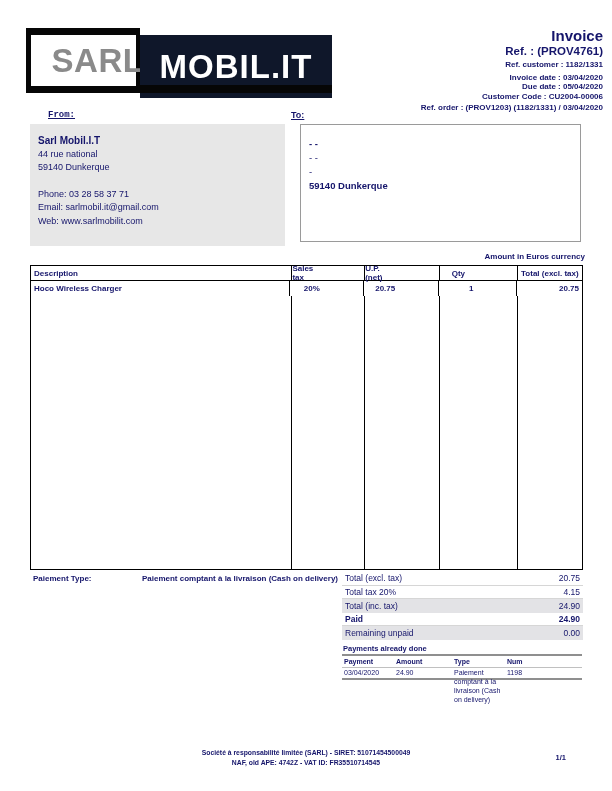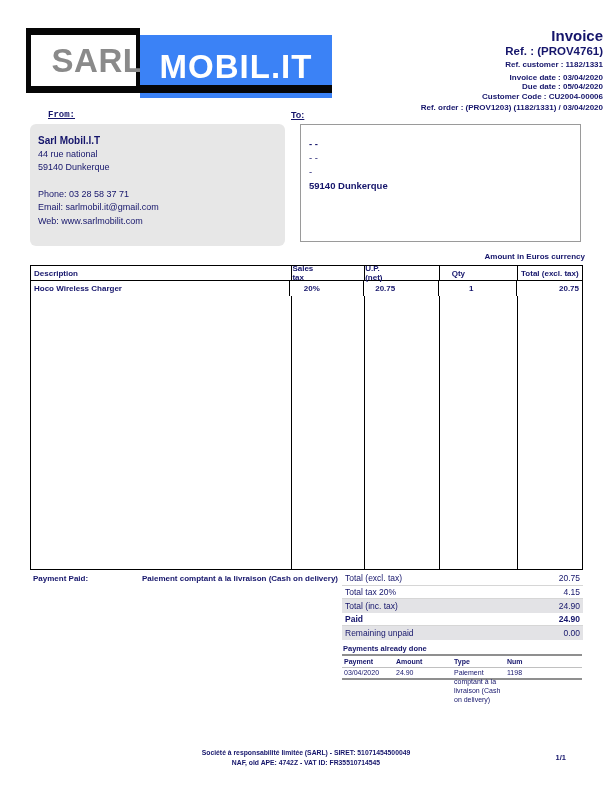--- a/index.html
+++ b/index.html
@@ -9,38 +9,38 @@
     font-family:"Liberation Sans", sans-serif;
     color:#15156b;
   }
   .page { position:absolute; inset:0; width:612px; height:791px; background:#fff; overflow:hidden; }
 
   
   .logo { position:absolute; left:26px; top:28px; width:306px; height:65px; }
   .logo-black { position:absolute; left:0; top:0; width:114px; height:65px; background:#060606; }
   .logo-sarl { position:absolute; left:5px; top:7px; width:105px; height:51px; background:#fff;
     color:#8a8a8a; font-size:33px; font-weight:700; display:flex; align-items:center; justify-content:center; letter-spacing:.5px;padding-left:28px; }
-  .logo-mobil { position:absolute; left:114px; top:7px; width:192px; height:63px; background:#3b82f6;
+  .logo-mobil { position:absolute; left:114px; top:7px; width:192px; height:63px; background:#0f172a;
     color:#fff; font-size:33px; font-weight:700; display:flex; align-items:center; justify-content:center; letter-spacing:1px; }
   .logo-underbar { position:absolute; left:114px; top:57px; width:192px; height:8px; background:#060606; }
 
   
   .inv-info { position:absolute; right:9px; top:27px; text-align:right; }
   .inv-title { font-size:15px; font-weight:700; }
   .inv-ref { font-size:11.5px; font-weight:700; margin-top:1px; }
   .inv-meta { font-size:8px; font-weight:700; line-height:9.5px; margin-top:3px; }
   .inv-meta div:nth-child(2) { margin-top:3px; }
   .inv-meta div:nth-child(5) { margin-top:2px; }
 
   
   .from-label, .to-label { position:absolute; top:110px; font-size:9px; font-weight:700; text-decoration:underline; }
   .from-label { left:48px;font-family:Liberation Mono, monospace; }
   .to-label { left:291px; }
   .from-box { position:absolute; left:30px; top:124px; width:255px; height:122px;
-    background:#e7e7e7; padding:10px 0 0 8px; font-size:9px; line-height:13.5px;border-radius:6px; }
+    background:#e7e7e7; padding:10px 0 0 8px; font-size:9px; line-height:13.5px; }
   .from-company { font-size:10px; font-weight:700; }
   .from-gap { height:13px; }
   .to-box { position:absolute; left:300px; top:124px; width:281px; height:118px;
     background:#fff; border:1px solid #9a9a9a; padding:12px 0 0 8px; font-size:9.5px; line-height:14px; }
   .bold { font-weight:700; }
 
   
   .currency-note { position:absolute; right:27px; top:252px; font-size:8px; font-weight:700; }
   .items { position:absolute; left:30px; top:265px; width:553px; height:305px;
     border:1px solid #000; display:flex; flex-direction:column; font-size:8px; font-weight:700; }
@@ -146,21 +146,21 @@
     </div>
     <div class="irow filler">
       <div class="icell c-desc"></div>
       <div class="icell c-tax"></div>
       <div class="icell c-up"></div>
       <div class="icell c-qty"></div>
       <div class="icell c-tot"></div>
     </div>
   </div>
 
-  <div class="pay-type-label">Payment Paid:</div>
+  <div class="pay-type-label">Paiement Type:</div>
   <div class="pay-type-value">Paiement comptant à la livraison (Cash on delivery)</div>
 
   <div class="totals">
     <div class="trow plain">
       <span>Total (excl. tax)</span>
       <span>20.75</span>
     </div>
     <div class="trow plain">
       <span>Total tax 20%</span>
       <span>4.15</span>

